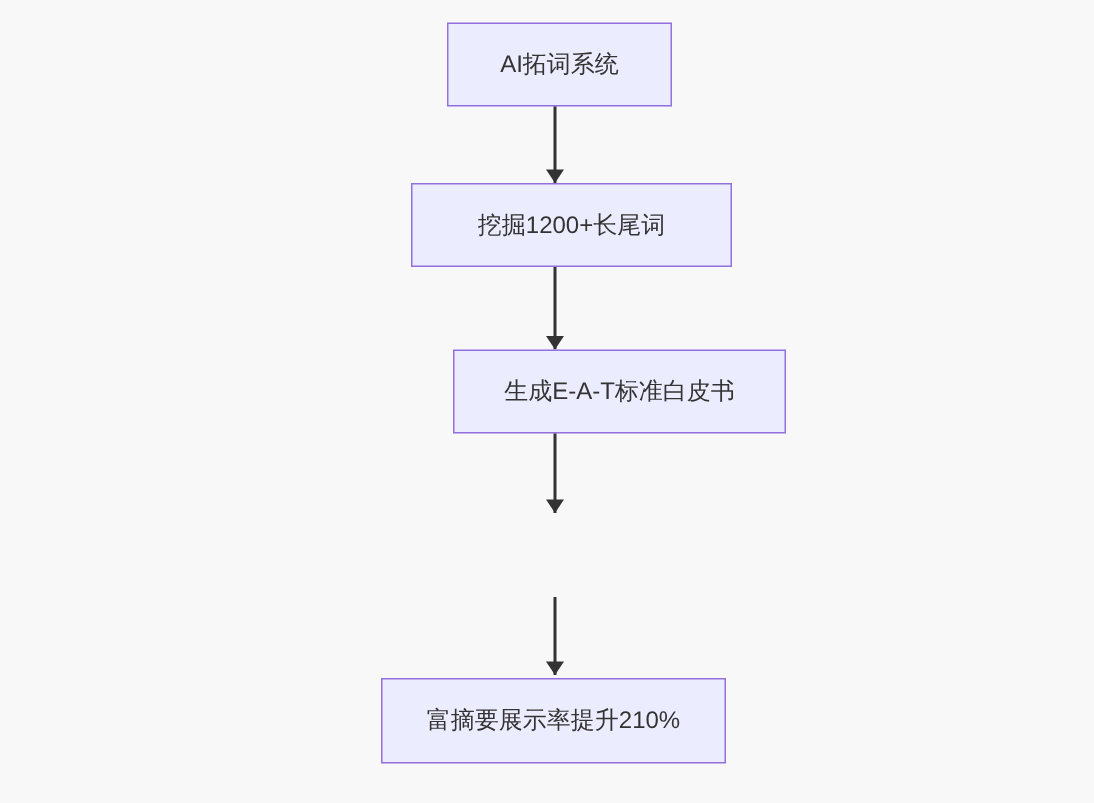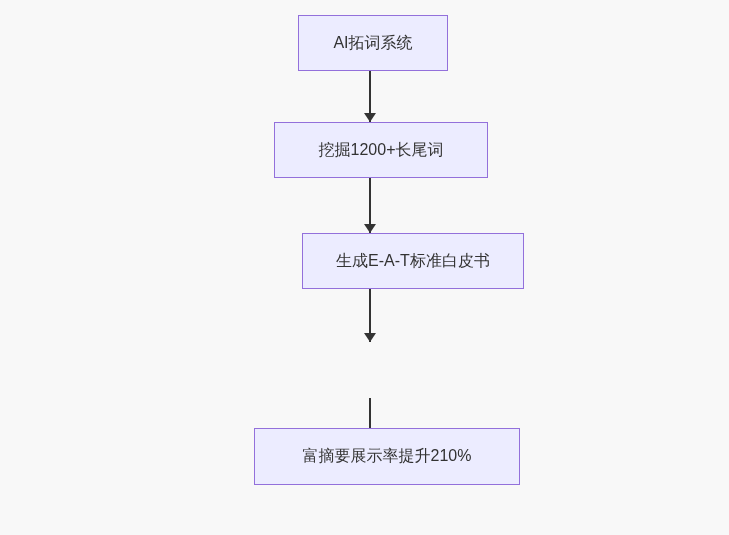--- a/index.html
+++ b/index.html
@@ -31,21 +31,21 @@
     display:flex;
     align-items:center;
     justify-content:center;
     text-align:center;
     white-space:nowrap;
   }
   .n1{left:298px;top:15px;width:150px;height:56px;}
   .n2{left:274px;top:122px;width:214px;height:56px;}
   .n3{left:261px;top:233px;width:222px;height:56px;margin-left:41px;}
   .n4{left:264px;top:342px;width:218px;height:56px;}
-  .n5{left:254px;top:428px;width:266px;height:57px;}
+  .n5{left:254px;top:452px;width:230px;height:57px;}
   .edge{
     position:absolute;
     left:364px;
     width:12px;
   }
   .e1{top:71px;height:51px;}
   .e2{top:178px;height:55px;}
   .e3{top:289px;height:53px;}
   .e4{top:398px;height:52px;}
   .edge .line{

